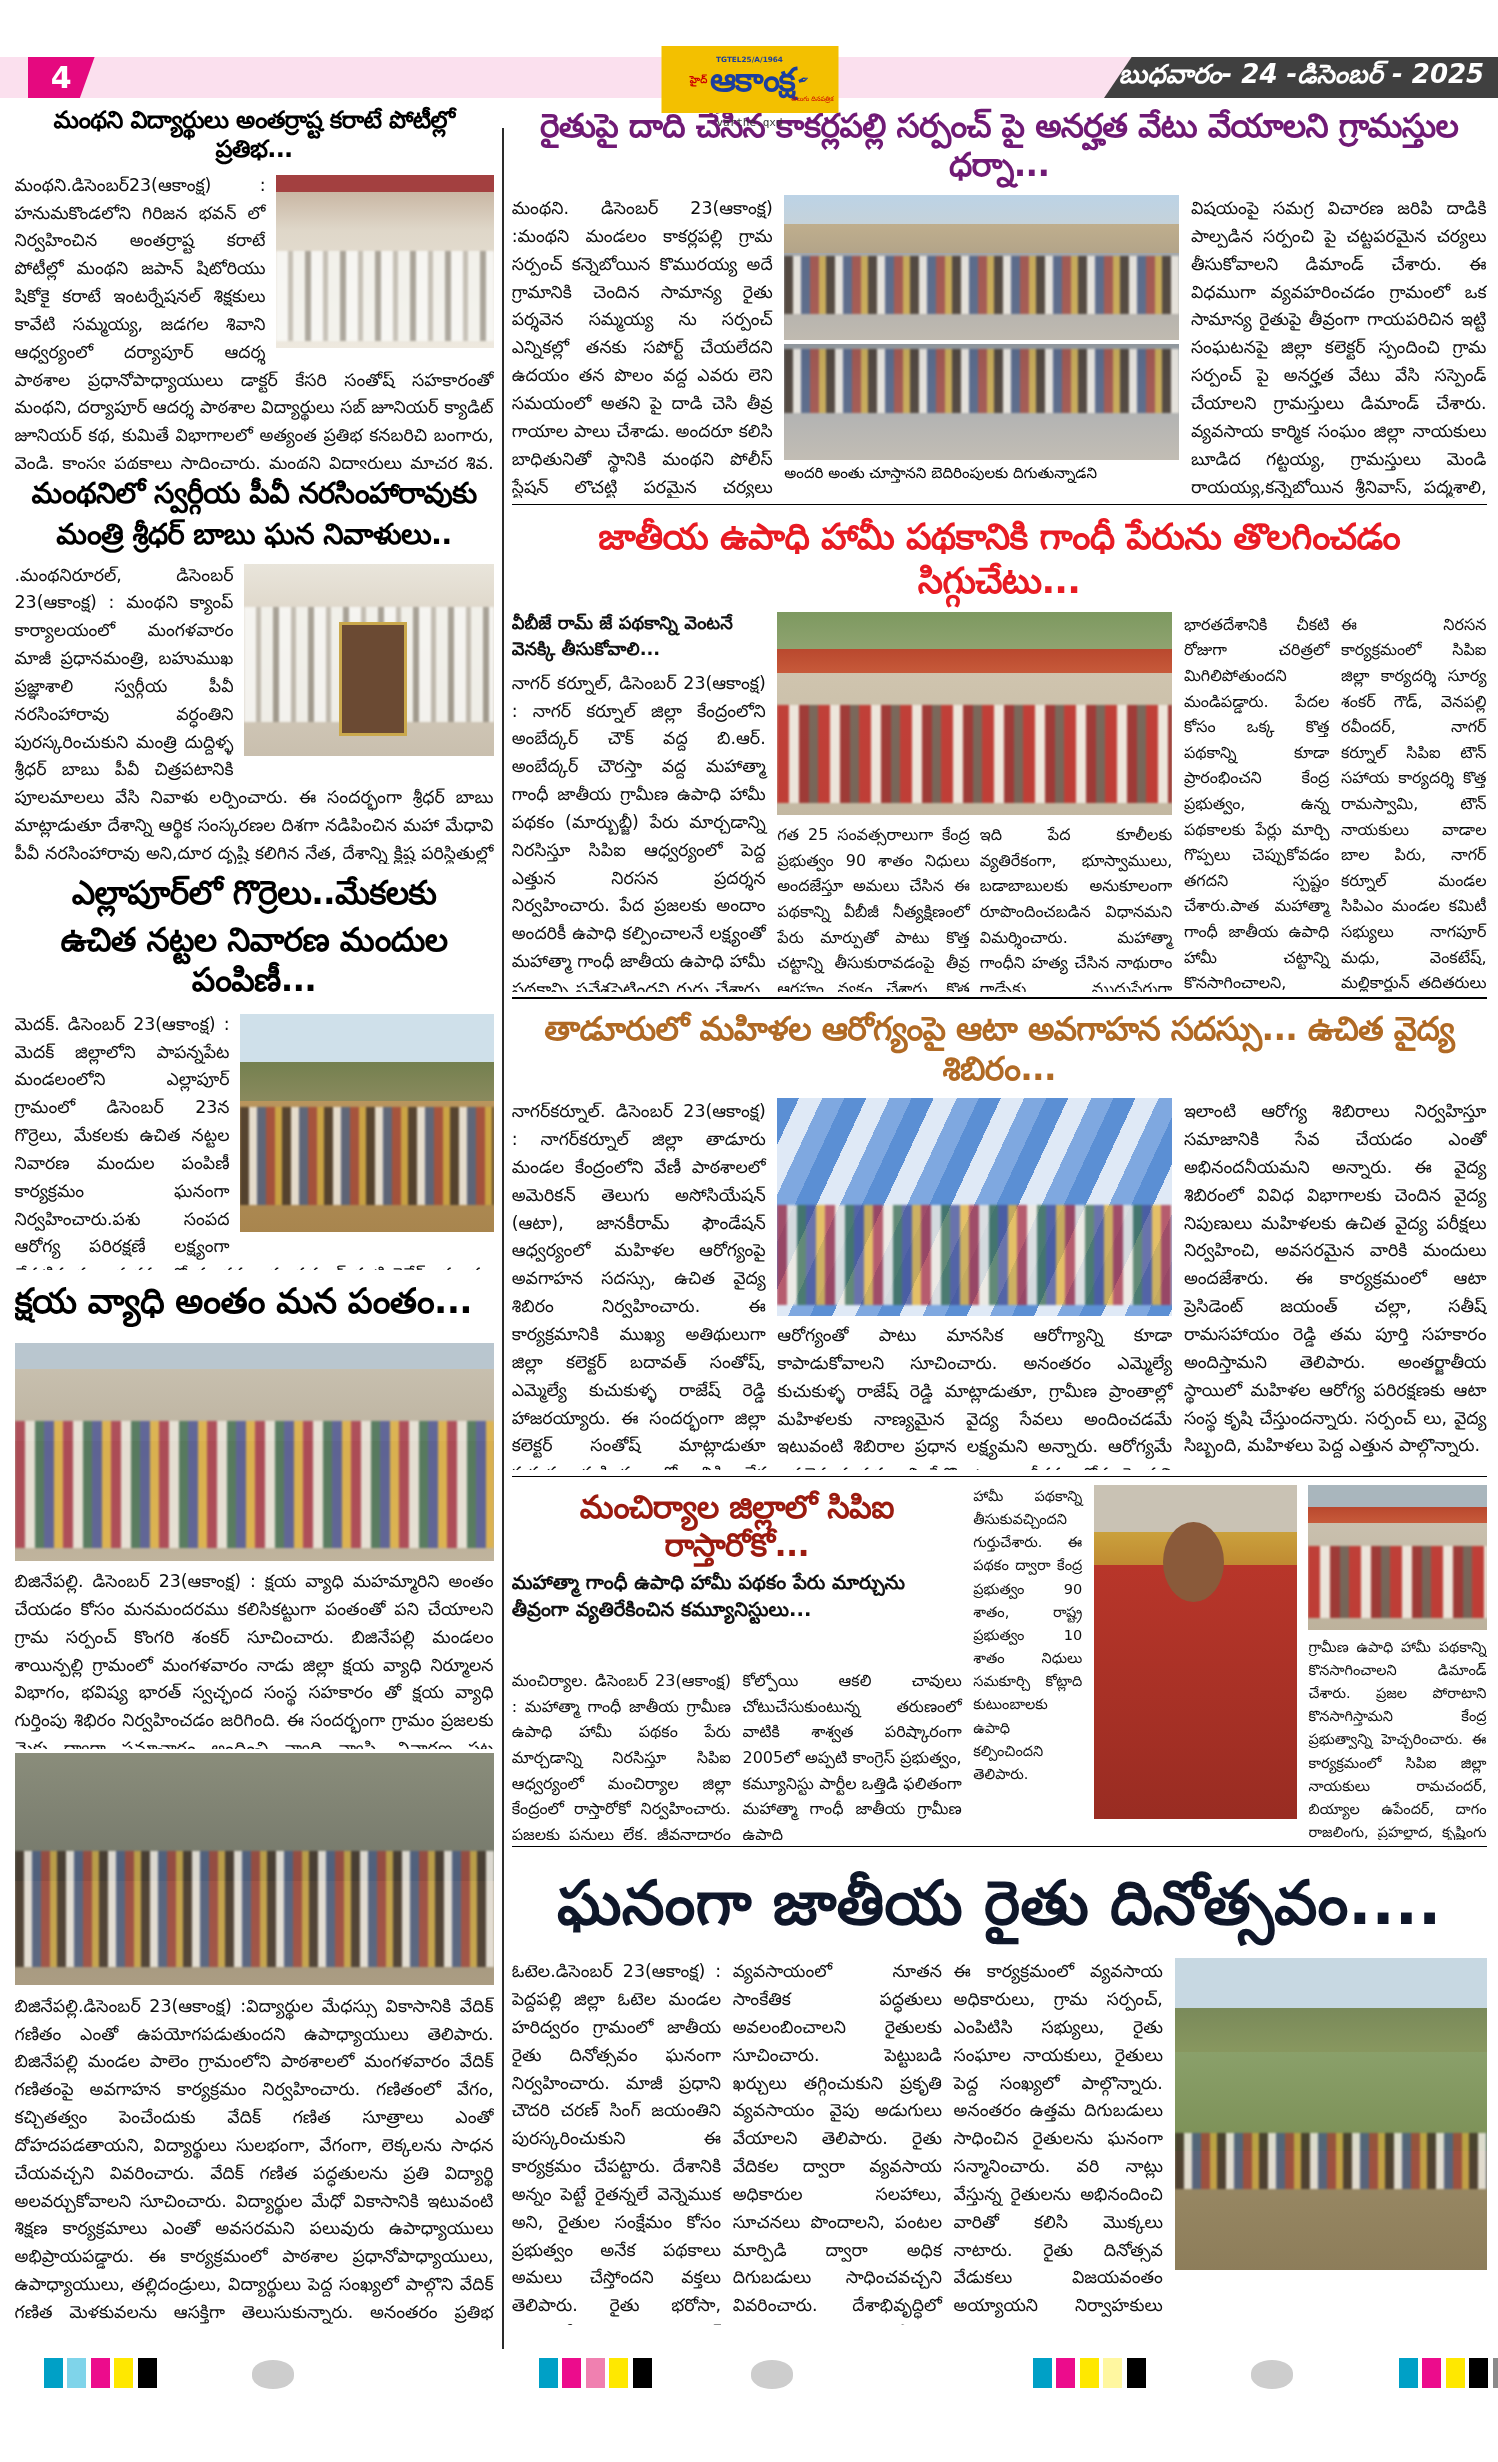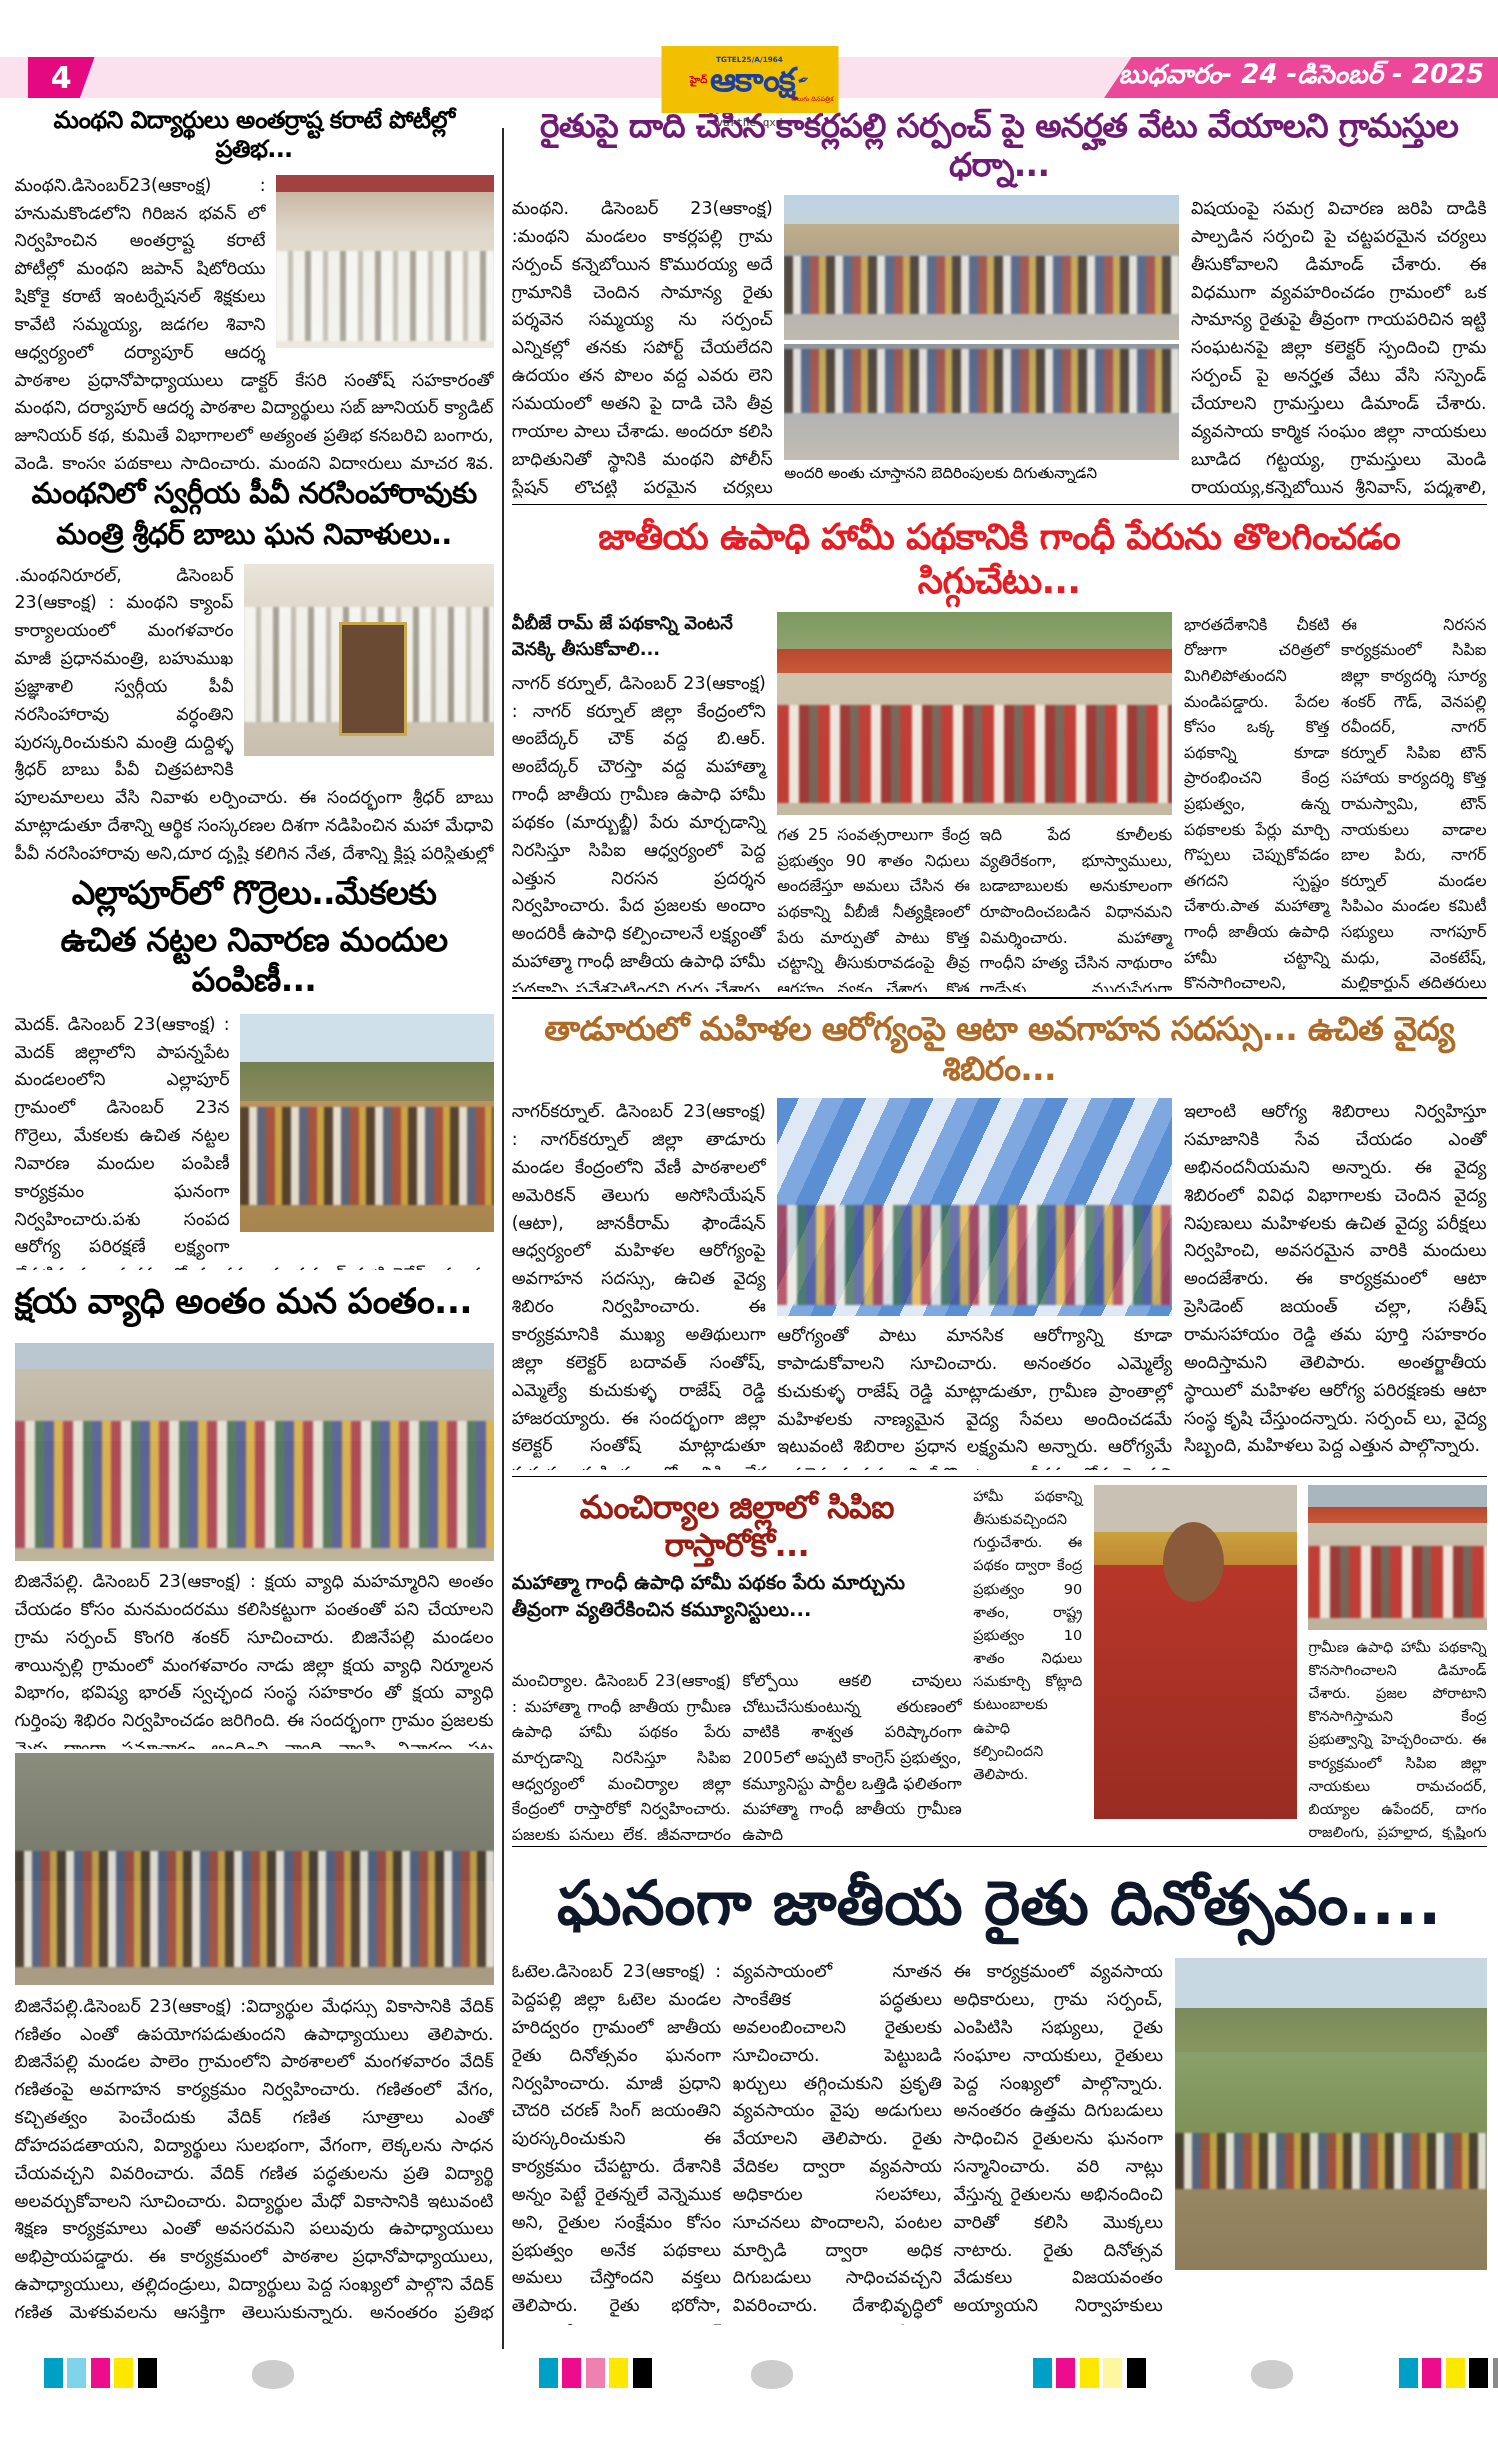--- a/index.html
+++ b/index.html
@@ -3,21 +3,21 @@
 <meta charset="utf-8">
 <style>
   html,body{margin:0;padding:0;background:#e9e9e9;}
   .page{position:relative;width:1499px;height:2462px;background:#fff;overflow:hidden;
         font-family:"DejaVu Sans",sans-serif;color:#111;}
   
   .band{position:absolute;left:0;top:57px;width:1499px;height:41px;background:#fbe0ee;}
   .pagenum{position:absolute;left:27.6px;top:57px;width:67px;height:41px;background:#e5097f;
            color:#fff;font-size:30px;font-weight:bold;display:flex;align-items:center;justify-content:center;
            clip-path:polygon(0 0,100% 0,78% 100%,0 100%);}
-  .dateb{position:absolute;right:0;top:57px;width:395px;height:41px;background:#ec4899;color:#fff;
+  .dateb{position:absolute;right:0;top:57px;width:395px;height:41px;background:#404040;color:#fff;
          display:flex;align-items:center;justify-content:center;font-size:26px;font-weight:bold;font-style:italic;
          clip-path:polygon(7% 0,100% 0,100% 100%,0 100%);}
   .mast{position:absolute;left:50%;top:46px;transform:translateX(-50%);width:177px;height:67px;background:#f3c000;
         display:flex;flex-direction:column;align-items:center;justify-content:center;line-height:1;z-index:3;}
   .mast .reg{font-size:7.3px;color:#1c3e9e;font-weight:bold;}
   .mast .trow{display:flex;align-items:center;gap:2.9px;}
   .mast .pfx{font-size:10px;color:#c00;font-weight:bold;}
   .mast .ttl{font-size:33px;font-weight:bold;color:#1c3e9e;letter-spacing:-1.5px;}
   .mast .pen{font-size:14.5px;color:#1c3e9e;transform:rotate(-20deg);}
   .mast .tag{font-size:6.5px;color:#c00;align-self:flex-end;margin-right:4.4px;}

